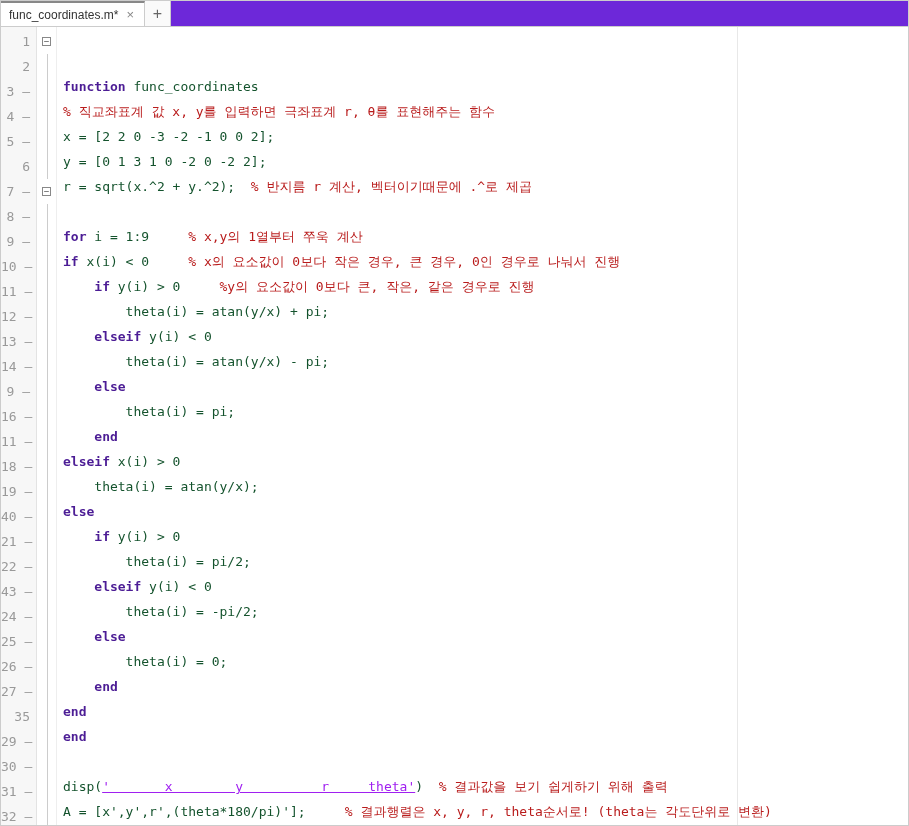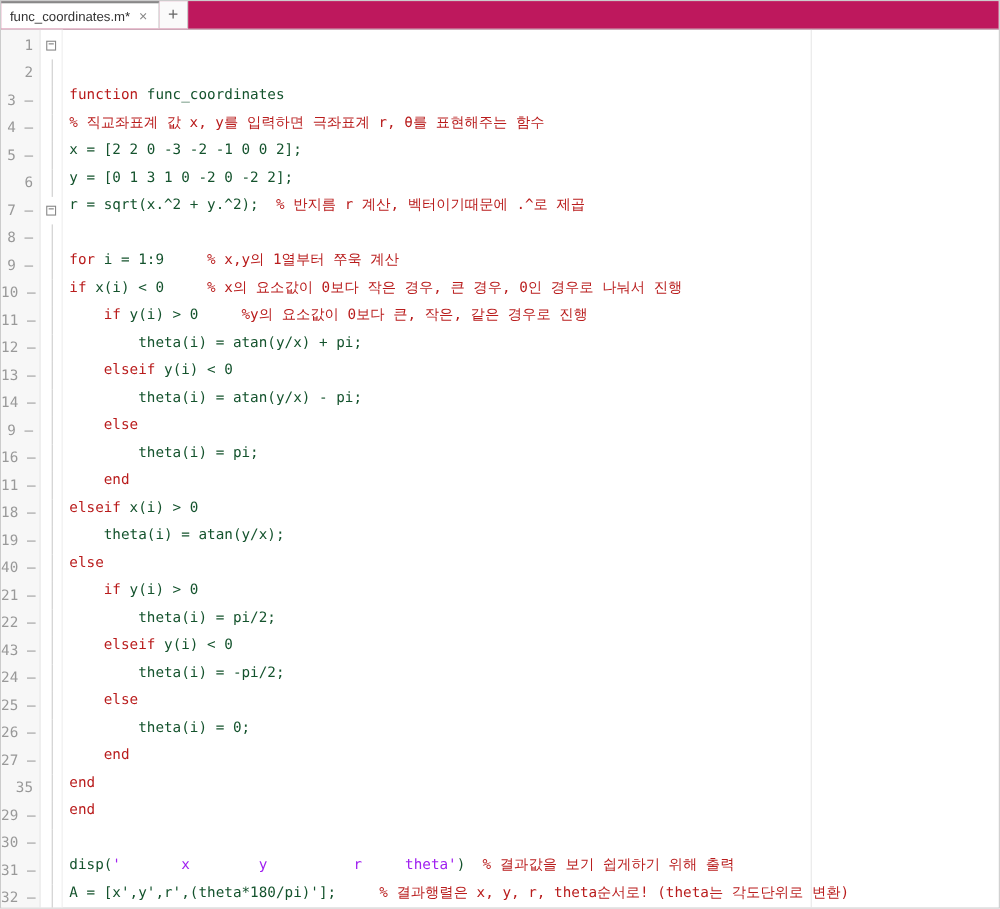--- a/index.html
+++ b/index.html
@@ -7,21 +7,21 @@
     font-family: "Malgun Gothic", "Segoe UI", Arial, sans-serif;
     font-size: 13px;
     background: #fff;
     width: 909px;
     height: 826px;
     overflow: hidden;
     border: 1px solid #ccc;
   }
   .tab-bar {
     height: 26px;
-    background: #be185d;
+    background: #6d28d9;
     border-bottom: 1px solid #ccc;
     display: flex;
     align-items: stretch;
   }
   .tab {
     display: flex;
     align-items: center;
     padding: 0 8px;
     background: #fff;
     border-right: 1px solid #ccc;
@@ -106,23 +106,23 @@
     padding-top: 2px;
     padding-left: 6px;
     overflow: hidden;
     white-space: pre;
     position: relative;
   }
   .code-line {
     height: 25px;
     line-height: 25px;
   }
-  .kw { color: #b91c1c; }
+  .kw { color: #4c1d95; font-weight: bold; }
   .com { color: #b91c1c; }
-  .str { color: #a020f0; }
+  .str { color: #a020f0; text-decoration: underline; }
   .txt { color: #14532d; }
   .rule {
     position:absolute;
     top:0; bottom:0;
     left: 680px;
     width:1px;
     background:#e8e8e8;
   }
 </style>
 </head>

